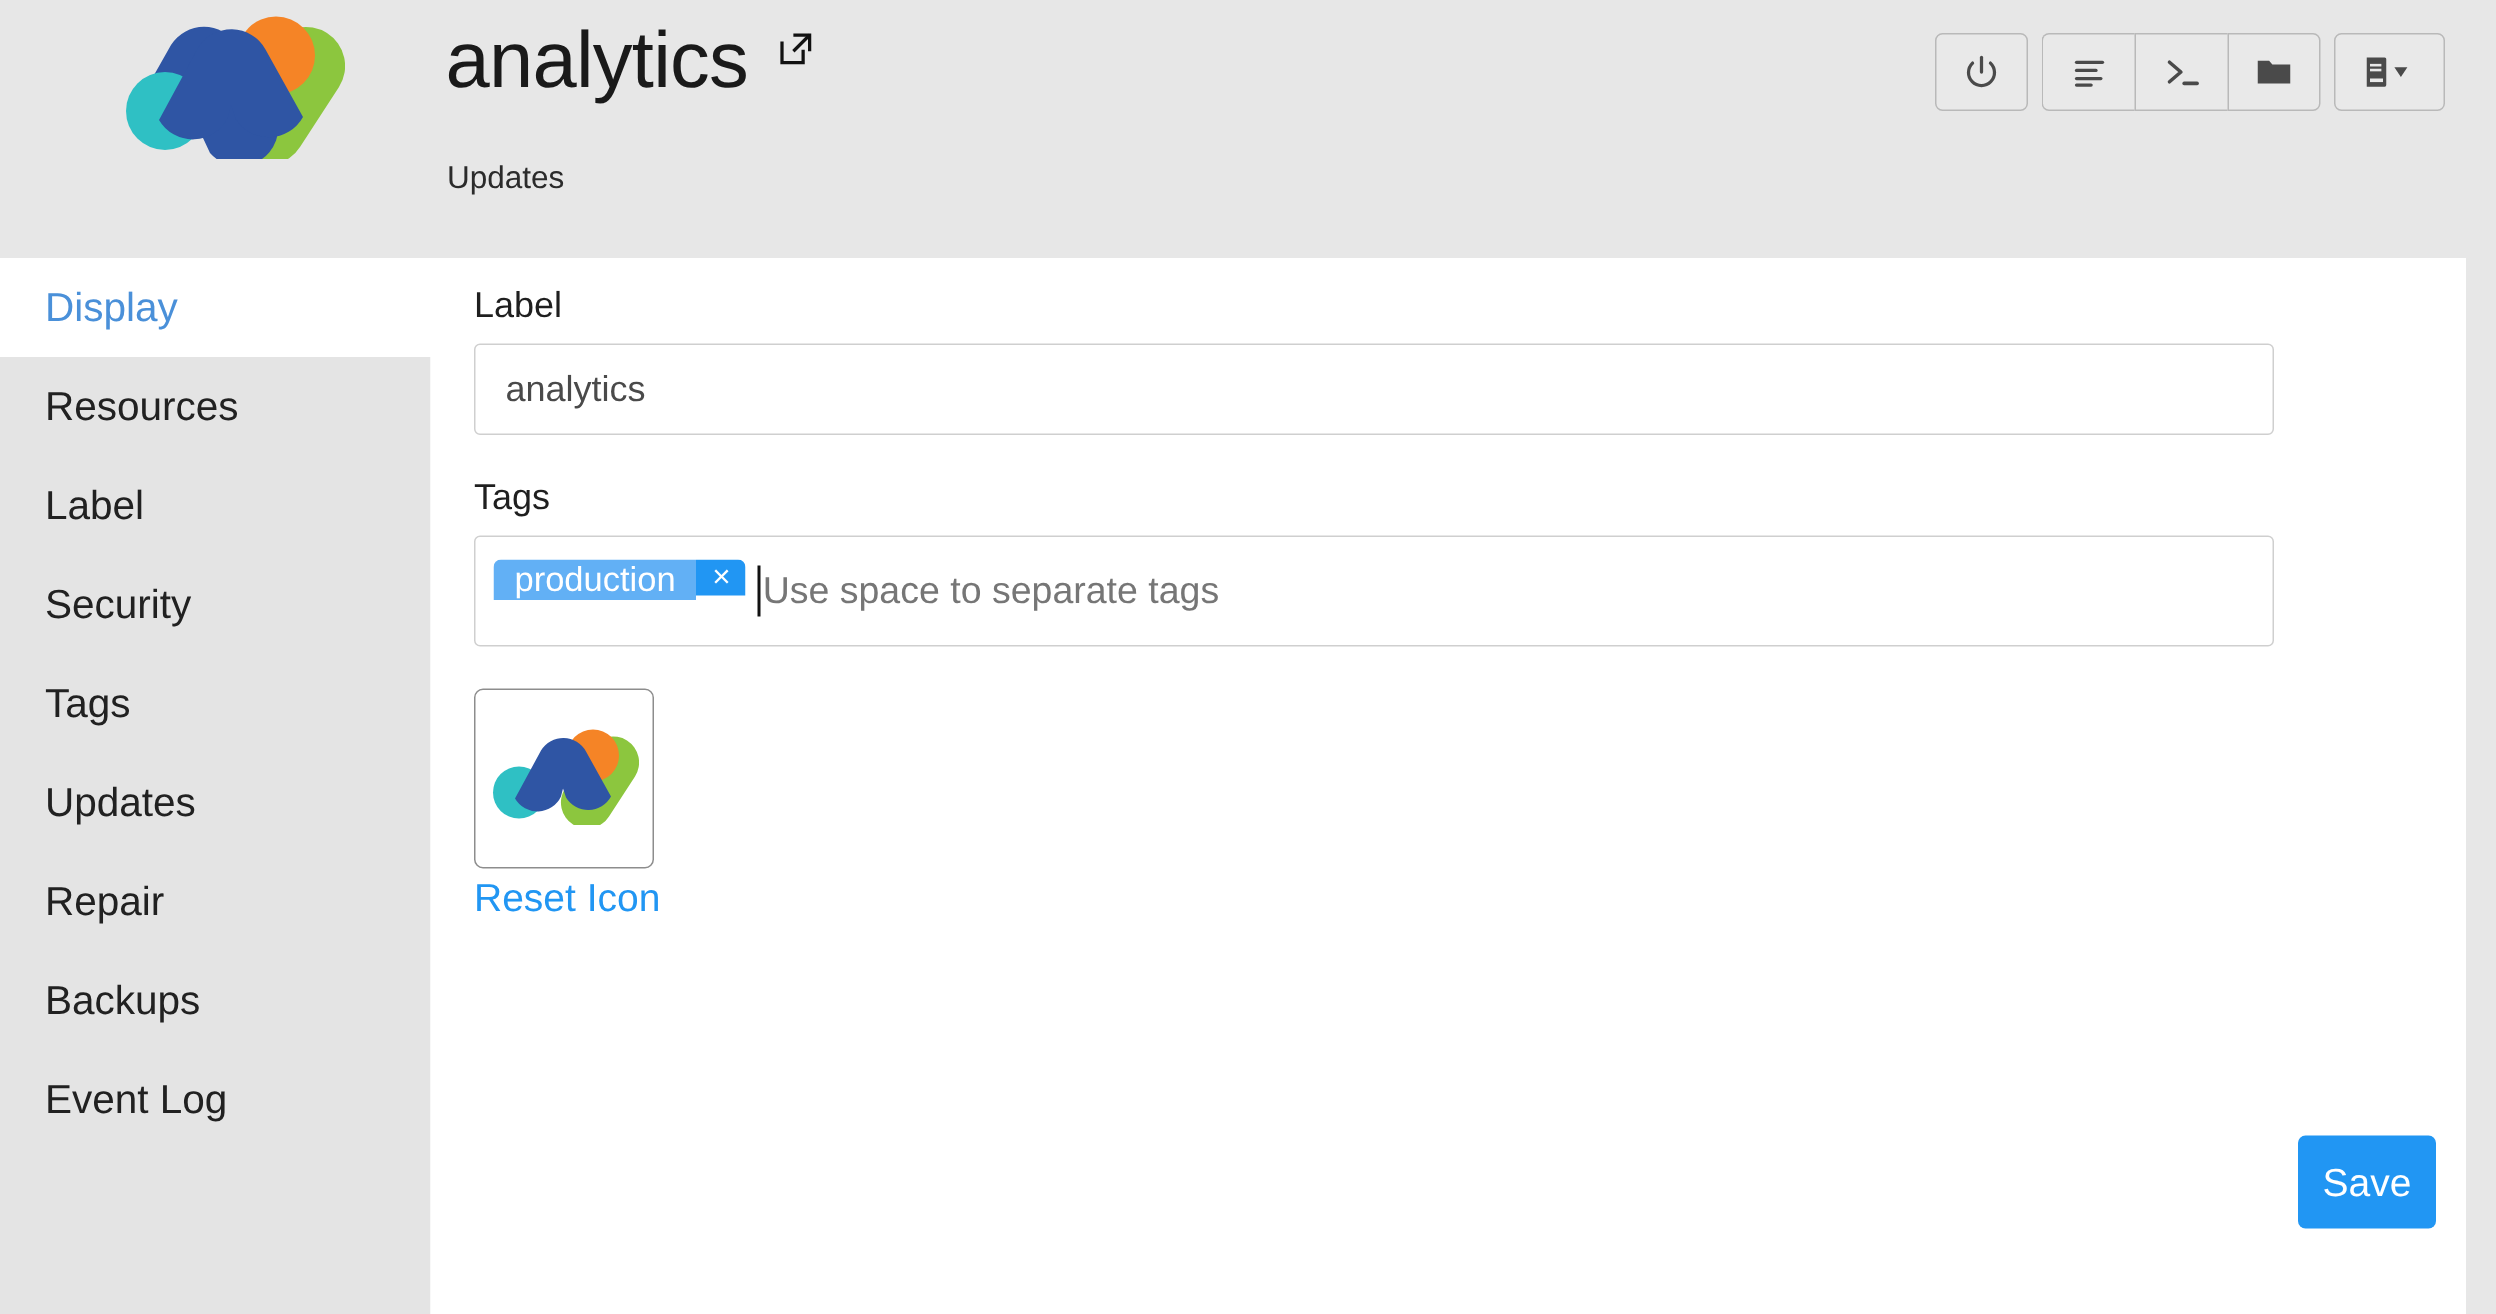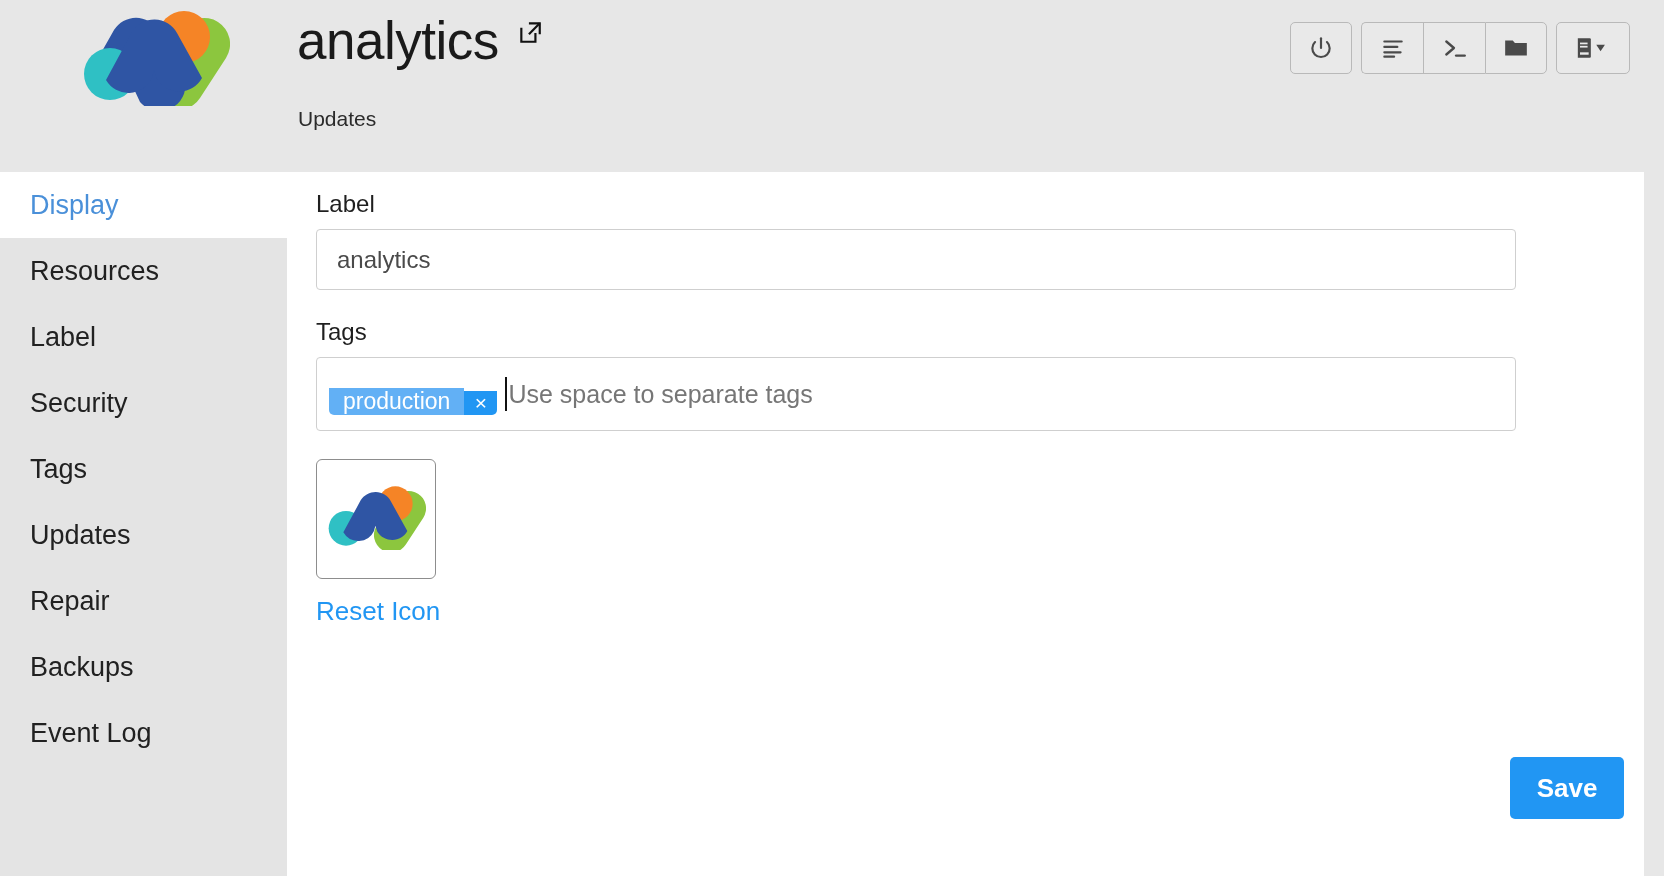--- a/index.html
+++ b/index.html
@@ -148,21 +148,21 @@
     border: 1px solid #cfcfcf;
     border-radius: 4px;
     display: flex;
     align-items: center;
     padding: 0 12px;
     background: #fff;
     cursor: text;
   }
   .tag-chip {
     display: flex;
-    align-items: flex-end;
+    align-items: flex-start;
     height: 42px;
     border-radius: 5px;
     overflow: hidden;
     margin-right: 0;
   }
   .tag-chip-label {
     background: #62b0f5;
     color: #ffffff;
     font-size: 23px;
     display: flex;
@@ -198,41 +198,40 @@
     border-radius: 6px;
     display: flex;
     align-items: center;
     justify-content: center;
     background: #fff;
     cursor: pointer;
   }
   .icon-box svg { width: 100px; height: 66px; }
   .reset-link {
     display: inline-block;
-    margin-top: 17px;
+    margin-top: 4px;
     font-size: 26px;
     color: #2196f3;
     cursor: pointer;
     text-decoration: none;
   }
 
   .save-btn {
     position: absolute;
     right: 20px;
     bottom: 57px;
-    width: 114px;
+    width: 92px;
     height: 62px;
     background: #2196f3;
     color: #ffffff;
     font-size: 26px;
     border: none;
     border-radius: 5px;
     cursor: pointer;
     font-family: "Liberation Sans", sans-serif;
-    font-weight: bold;
   }
 </style>
 </head>
 <body>
 
 <div class="header">
 
   <div class="app-logo">
     <svg viewBox="0 0 150 98" xmlns="http://www.w3.org/2000/svg">
       <path d="M76 62 L102 22 a26 26 0 0 1 44 28 L120 90 a26 26 0 0 1 -44 -28 Z" fill="#8cc63e"></path>

